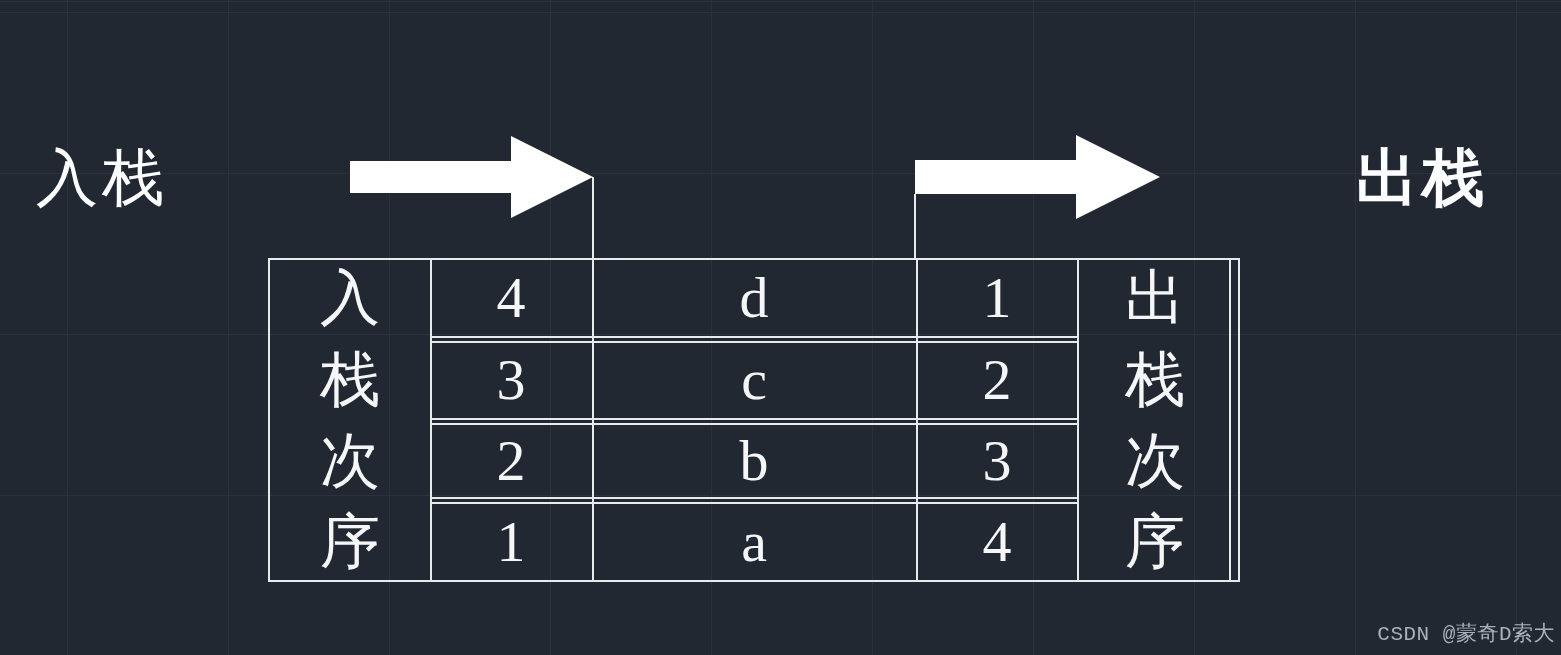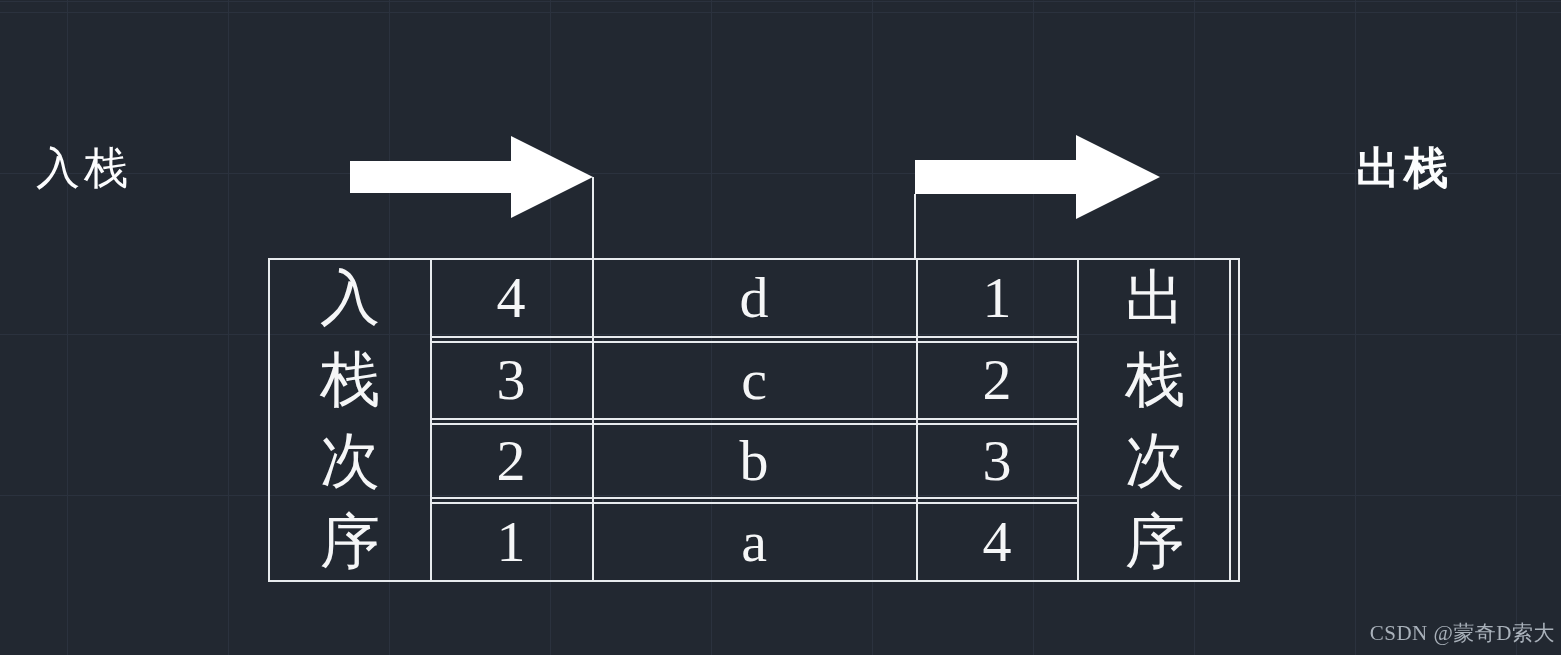--- a/index.html
+++ b/index.html
@@ -11,21 +11,21 @@
     background-color: #222831;
     background-image:
       repeating-linear-gradient(to right, #2b323e 0 1px, transparent 1px 161px),
       repeating-linear-gradient(to bottom, #2b323e 0 1px, transparent 1px 161px);
     background-position: 67px 0, 0 12px;
     font-family: "Liberation Serif", "DejaVu Serif", serif;
     color: #f5f6f7;
   }
   .big-label {
     position: absolute;
-    font-size: 44px;
+    font-size: 62px;
     line-height: 1;
     letter-spacing: 4px;
     color: #fcfdfe;
     white-space: nowrap;
   }
   
   .arrow-shaft { position: absolute; background: #ffffff; }
   .arrow-head  { position: absolute; width: 0; height: 0; }
   .head-1 {
     left: 511px; top: 136px;
@@ -69,21 +69,21 @@
   .r4 { top: 503px; height: 78px; }
   .c-lh { left: 271px;  width: 158px; }
   .c-po { left: 432px;  width: 158px; }
   .c-el { left: 594px;  width: 320px; }
   .c-qo { left: 918px;  width: 158px; }
   .c-rh { left: 1080px; width: 150px; }
 
   .watermark {
     position: absolute;
     right: 6px; top: 619px;
-    font-family: Liberation Serif, serif;
+    font-family: Liberation Mono, monospace;
     font-size: 21px;
     color: #a9b1ba;
     letter-spacing: 0.5px;
   }
 </style>
 </head>
 <body>
 
 <div class="canvas">
 

